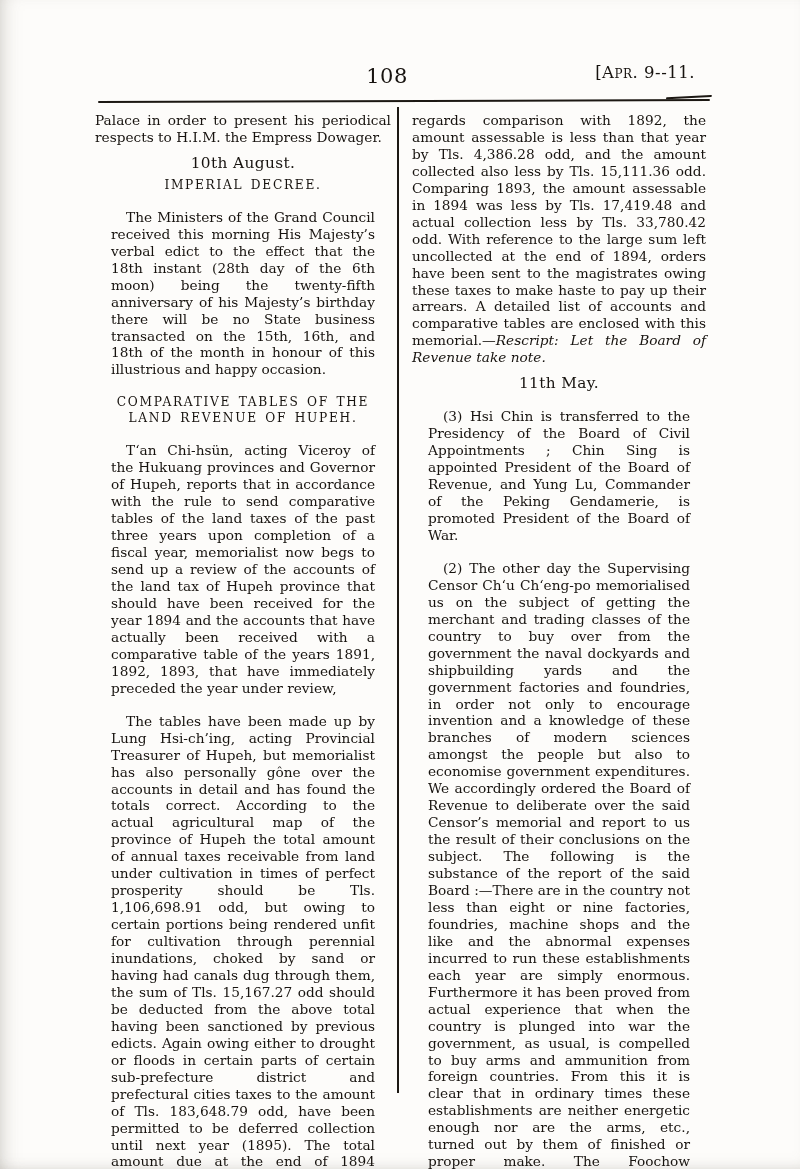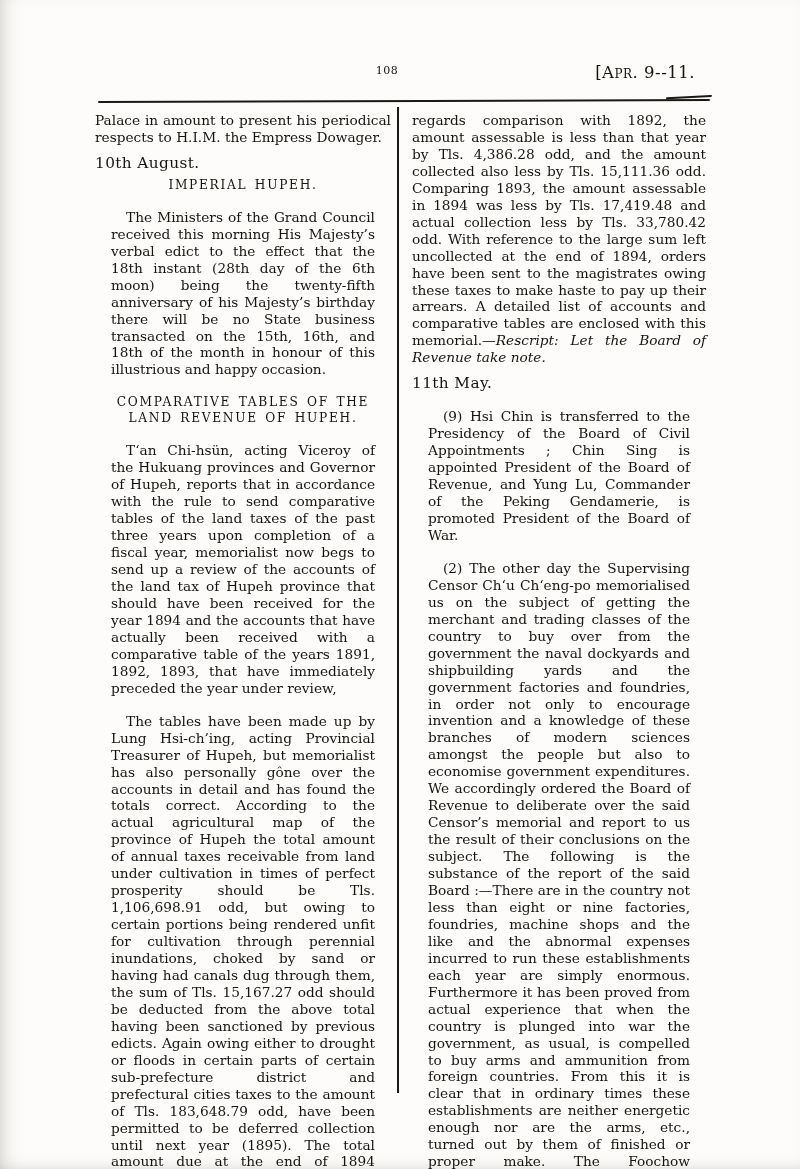--- a/index.html
+++ b/index.html
@@ -22,21 +22,21 @@
     position: absolute;
     top: 64px;
     left: 95px;
     width: 612px;
     height: 26px;
   }
   .page-number {
     position: absolute;
     left: 0; right: 28px;
     text-align: center;
-    font-size: 11px;
+    font-size: 21px;
     letter-spacing: .5px;
   }
   .date-range {
     position: absolute;
     right: 12px;
     top: -1px;
     font-size: 16.5px;
     font-variant: small-caps;
     letter-spacing: .5px;
   }
@@ -86,20 +86,21 @@
   .para {
     margin: 16px;
     text-indent: 15px;
   }
   .para-cont {
     margin: 0;
     text-indent: 0;
   }
   .date-heading {
     margin: 9px 0 5px;
+    text-align: center;
     text-indent: 0;
     font-size: 15.3px;
     letter-spacing: .4px;
   }
   .decree-heading {
     margin: 5px 6px 7px;
     text-align: center;
     text-indent: 0;
     font-size: 12.2px;
     letter-spacing: 1.7px;
@@ -117,30 +118,30 @@
     <div class="page-number">108</div>
     <div class="date-range">[Apr. 9--11.</div>
   </div>
 
   <div class="header-rule"></div>
   <div class="column-divider"></div>
 
   <div class="columns">
 
     <div class="col col-left">
-      <p class="para-cont">Palace in amount to present his periodical respects to H.I.M. the Empress Dowager.</p>
+      <p class="para-cont">Palace in order to present his periodical respects to H.I.M. the Empress Dowager.</p>
       <p class="date-heading">10th August.</p>
-      <p class="decree-heading">IMPERIAL HUPEH.</p>
+      <p class="decree-heading">IMPERIAL DECREE.</p>
       <p class="para">The Ministers of the Grand Council received this morning His Majesty’s verbal edict to the effect that the 18th instant (28th day of the 6th moon) being the twenty-fifth anniversary of his Majesty’s birthday there will be no State business transacted on the 15th, 16th, and 18th of the month in honour of this illustrious and happy occasion.</p>
       <p class="decree-heading">COMPARATIVE TABLES OF THE LAND REVENUE OF HUPEH.</p>
       <p class="para">T‘an Chi-hsün, acting Viceroy of the Hukuang provinces and Governor of Hupeh, reports that in accordance with the rule to send comparative tables of the land taxes of the past three years upon completion of a fiscal year, memorialist now begs to send up a review of the accounts of the land tax of Hupeh province that should have been received for the year 1894 and the accounts that have actually been received with a comparative table of the years 1891, 1892, 1893, that have immediately preceded the year under review,</p>
       <p class="para">The tables have been made up by Lung Hsi-ch’ing, acting Provincial Treasurer of Hupeh, but memorialist has also personally gône over the accounts in detail and has found the totals correct.  According to the actual agricultural map of the province of Hupeh the total amount of annual taxes receivable from land under cultivation in times of perfect prosperity should be Tls. 1,106,698.91 odd, but owing to certain portions being rendered unfit for cultivation through perennial inundations, choked by sand or having had canals dug through them, the sum of Tls. 15,167.27 odd should be deducted from the above total having been sanctioned by previous edicts. Again owing either to drought or floods in certain parts of certain sub-prefecture district and prefectural cities taxes to the amount of Tls. 183,648.79 odd, have been permitted to be deferred collection until next year (1895).  The total amount due at the end of 1894 should have been Tls. 907,882.85, but of this amount only Tls. 831,357.83, were actually collected leaving a balance for 1894 of Tls. 76,525.01 still due and uncollected.  Comparing these amounts with those for 1891, it is shown that the land tax assessable in 1894 exceeds that for 1891 by Tls. 3,111.67 odd ; but the actual collection is less than 1891 by Tls. 62.98.  As</p>
     </div>
 
     <div class="col col-right">
       <p class="para-cont"><span>regards comparison with 1892, the amount assessable is less than that year by Tls. 4,386.28 odd, and the amount collected also less by Tls. 15,111.36 odd.  Comparing 1893, the amount assessable in 1894 was less by Tls. 17,419.48 and actual collection less by Tls. 33,780.42 odd.  With reference to the large sum left uncollected at the end of 1894, orders have been sent to the magistrates owing these taxes to make haste to pay up their arrears.  A detailed list of accounts and comparative tables are enclosed with this memorial.—</span><span class="rescript">Rescript: Let the Board of Revenue take note.</span></p>
       <p class="date-heading">11th May.</p>
-      <p class="para">(9) Hsi Chin is transferred to the Presidency of the Board of Civil Appointments ; Chin Sing is appointed President of the Board of Revenue, and Yung Lu, Commander of the Peking Gendamerie, is promoted President of the Board of War.</p>
+      <p class="para">(3) Hsi Chin is transferred to the Presidency of the Board of Civil Appointments ; Chin Sing is appointed President of the Board of Revenue, and Yung Lu, Commander of the Peking Gendamerie, is promoted President of the Board of War.</p>
       <p class="para">(2) The other day the Supervising Censor Ch‘u Ch‘eng-po memorialised us on the subject of getting the merchant and trading classes of the country to buy over from the government the naval dockyards and shipbuilding yards and the government factories and foundries, in order not only to encourage invention and a knowledge of these branches of modern sciences amongst the people but also to economise government expenditures.  We accordingly ordered the Board of Revenue to deliberate over the said Censor’s memorial and report to us the result of their conclusions on the subject.  The following is the substance of the report of the said Board :—There are in the country not less than eight or nine factories, foundries, machine shops and the like and the abnormal expenses incurred to run these establishments each year are simply enormous.  Furthermore it has been proved from actual experience that when the country is plunged into war the government, as usual, is compelled to buy arms and ammunition from foreign countries.  From this it is clear that in ordinary times these establishments are neither energetic enough nor are the arms, etc., turned out by them of finished or proper make.  The Foochow shipbuilding yard consumes annually Tls. 600,000 in wages, etc., alone, and yet it has never been able to turn out armourclad ships, and as to the small arms factory and big guns foundry and the steel smelting works in Wuchang, although they have been running several years and have</p>
     </div>
 
   </div>
 </div>
 
 </body></html>

